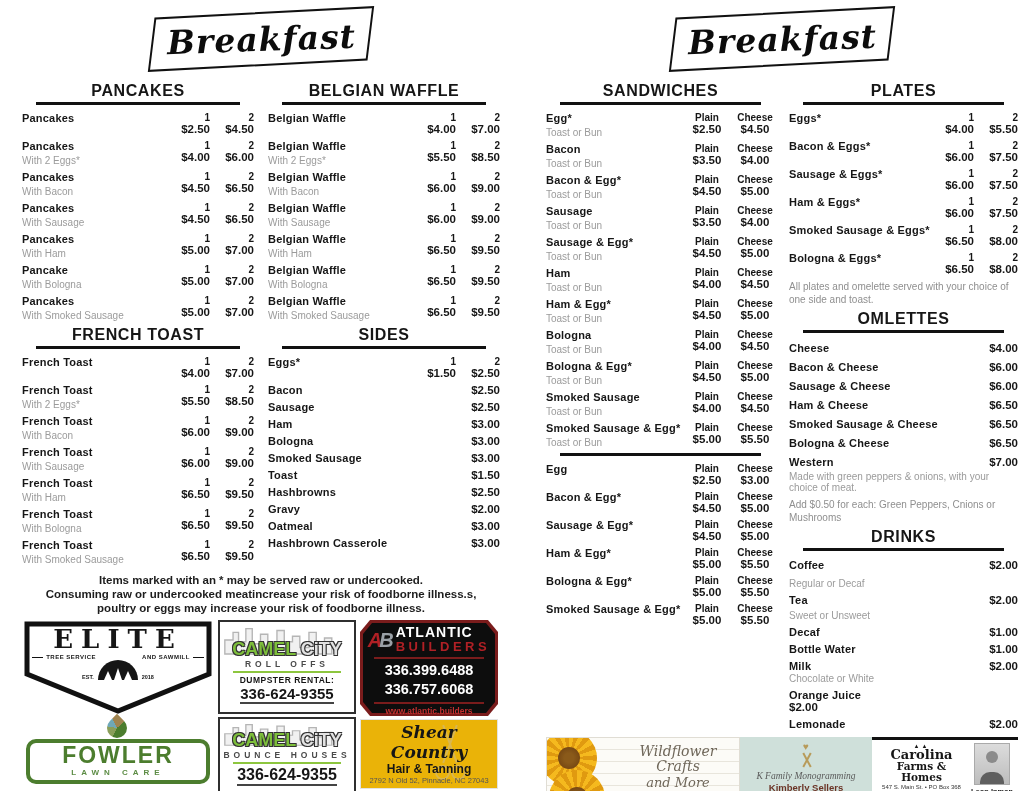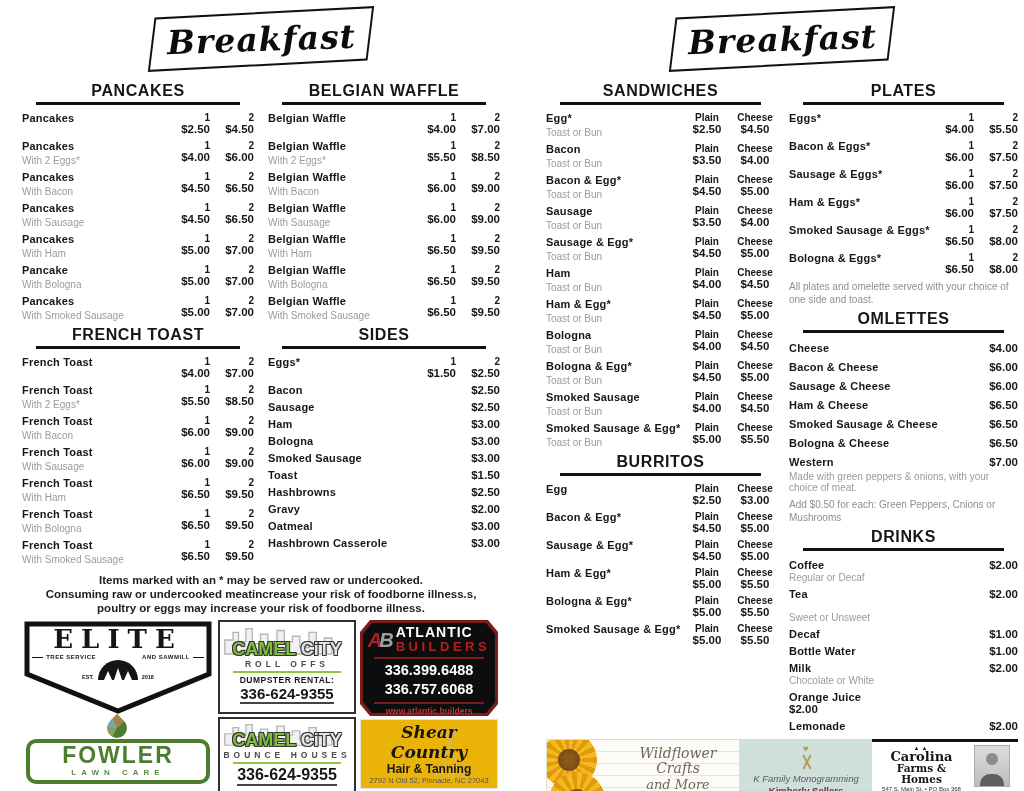--- a/index.html
+++ b/index.html
@@ -114,21 +114,21 @@
   .wf-t1{font-family:"DejaVu Serif",serif;font-style:italic;font-size:14px;color:#6f675a;line-height:1.1;}
   .wf-t2{font-family:"DejaVu Serif",serif;font-style:italic;font-size:13px;color:#6f675a;}
   .wf-s{font-size:8px;margin-top:2px;}
 
   .ad-kf{width:132px;background:#cfe0da;text-align:center;padding-top:5px;}
   .kf-logo{height:28px;position:relative;}
   .kf-heart{color:#b89b5a;font-size:10px;line-height:1;display:block;}
   .kf-x{position:relative;height:16px;}
   .kf-x i{position:absolute;left:50%;top:0;width:2px;height:16px;background:#b89b5a;}
   .kf-x i:first-child{transform:rotate(28deg);}.kf-x i:last-child{transform:rotate(-28deg);}
-  .kf-script{font-family:Liberation Sans, sans-serif;font-style:italic;font-size:9.5px;color:#5a5a5a;margin-top:1px;}
+  .kf-script{font-family:Liberation Serif, serif;font-style:italic;font-size:9.5px;color:#5a5a5a;margin-top:1px;}
   .kf-line{font-size:9.5px;font-weight:800;color:#6b3426;line-height:1.55;}
 
   .ad-cf{width:138px;background:#fff;border-top:3px solid #111;padding:3px 4px 2px;position:relative;font-size:6.5px;}
   .cf-top{display:flex;gap:3px;}
   .cf-left{flex:1;text-align:center;}
   .cf-trees{font-size:6px;letter-spacing:2px;line-height:1;}
   .cf-b1{font-family:"DejaVu Serif",serif;font-weight:700;font-size:13px;line-height:.95;}
   .cf-b2{font-family:"DejaVu Serif",serif;font-weight:700;font-size:10.5px;line-height:1;}
   .cf-addr{font-size:6px;color:#333;margin-top:2px;line-height:1.3;}
   .cf-phone{font-size:8px;font-weight:800;margin-top:1px;}
@@ -978,21 +978,20 @@
                   <span class="pcol">
                     <i class="h">Cheese</i>
                     <em class="p">$5.50</em>
                   </span>
                 </div>
               </div>
             </div>
         </section>
 
         <section class="cols-pc">
-          <h2 class="sec-title">BURRITOS</h2>
           <div class="sec-rule"></div>
           <div>
 
               <div class="mrow">
                 <div class="mname">
                   <b>Egg</b>
                 </div>
                 <div class="pcols">
                   <span class="pcol">
                     <i class="h">Plain</i>
@@ -1258,29 +1257,29 @@
         </section>
 
         <section>
           <h2 class="sec-title">DRINKS</h2>
           <div class="sec-rule"></div>
           <div>
 
               <div class="sprow" style="padding:2.5px 0;">
                 <div class="mname">
                   <b>Coffee</b>
-                  <span class="msub" style="margin-top:1px;">Regular or Decaf</span>
+                  <span class="msub" style="margin-top:7px;">Regular or Decaf</span>
                 </div>
                 <em class="sprice">$2.00</em>
               </div>
 
               <div class="sprow" style="padding:2.5px 0;">
                 <div class="mname">
                   <b>Tea</b>
-                  <span class="msub" style="margin-top:12px;">Sweet or Unsweet</span>
+                  <span class="msub" style="margin-top:4px;">Sweet or Unsweet</span>
                 </div>
                 <em class="sprice">$2.00</em>
               </div>
 
               <div class="sprow" style="padding:2.5px 0;">
                 <div class="mname">
                   <b>Decaf</b>
 
                 </div>
                 <em class="sprice">$1.00</em>

